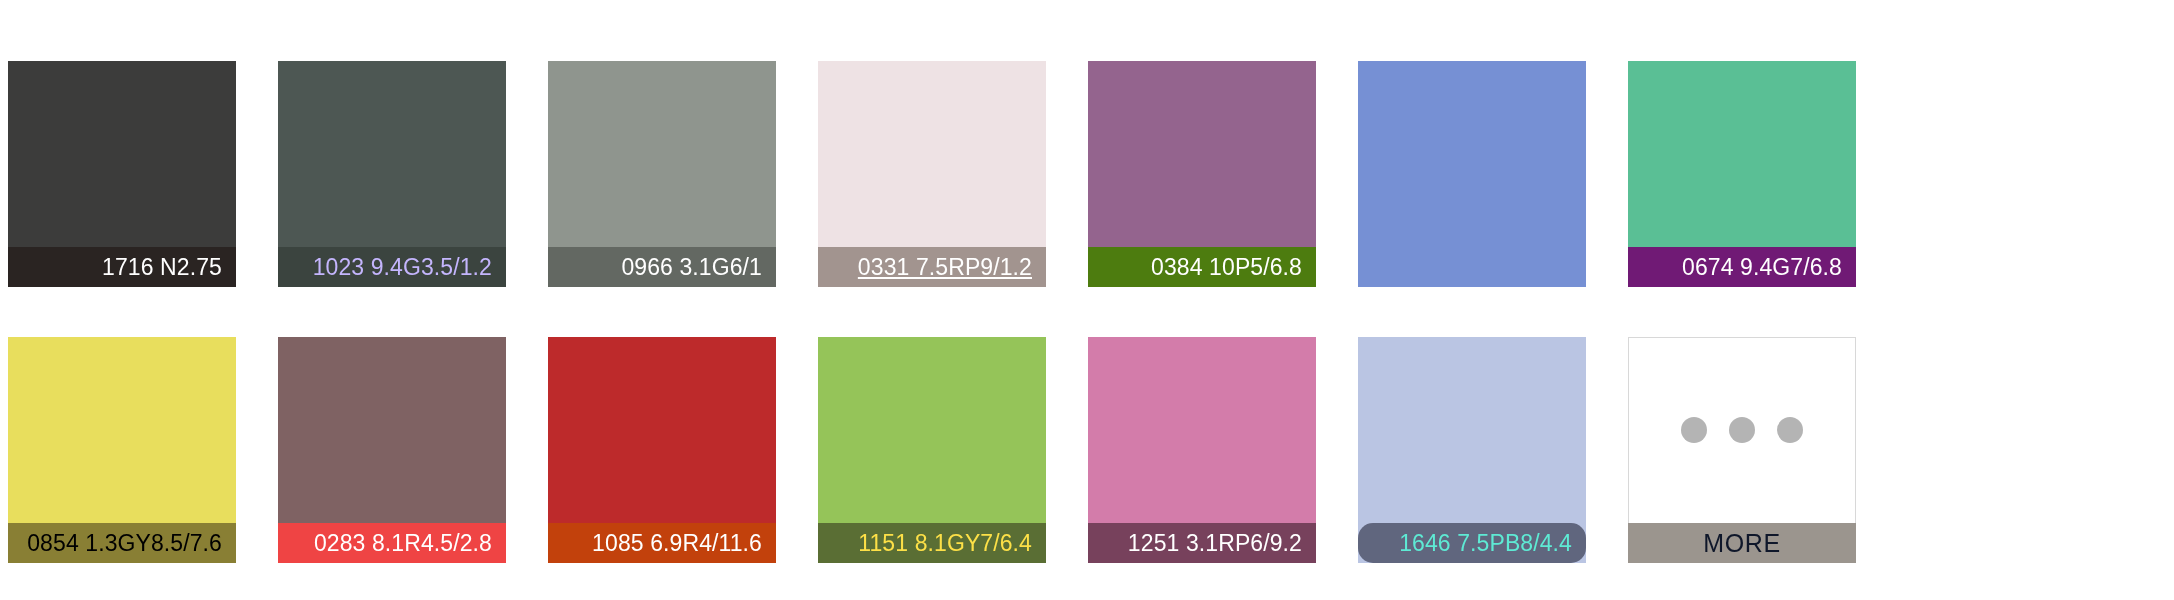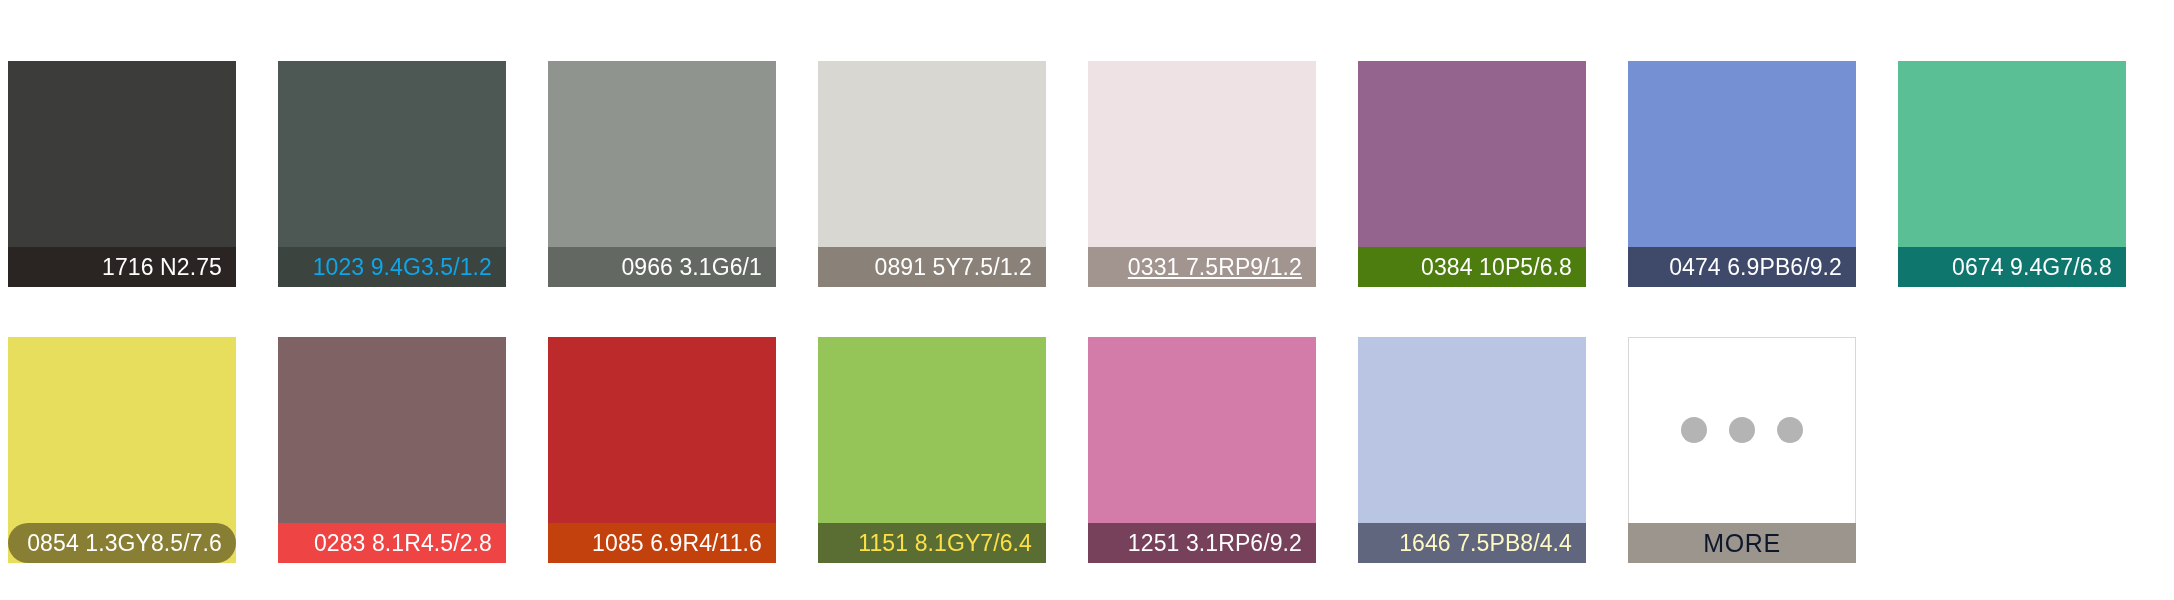--- a/index.html
+++ b/index.html
@@ -103,71 +103,66 @@
 <body>
 
 <div id="palette-grid">
     <div class="swatch-row">
       <div class="swatch-tile">
         <div class="swatch-color" style="background: rgb(60, 60, 59);"></div>
         <div class="swatch-label" style="background: rgb(42, 36, 34); color: rgb(255, 255, 255);">1716 N2.75</div>
       </div>
       <div class="swatch-tile">
         <div class="swatch-color" style="background: rgb(77, 87, 83);"></div>
-        <div class="swatch-label" style="background: rgb(59, 68, 63); color: #0ea5e9;">1023 9.4G3.5/1.2</div>
+        <div class="swatch-label" style="background: rgb(59, 68, 63); color: #c4b5fd;">1023 9.4G3.5/1.2</div>
       </div>
       <div class="swatch-tile">
         <div class="swatch-color" style="background: rgb(143, 149, 142);"></div>
         <div class="swatch-label" style="background: rgb(99, 104, 98); color: rgb(255, 255, 255);">0966 3.1G6/1</div>
-      </div>
-      <div class="swatch-tile">
-        <div class="swatch-color" style="background: rgb(216, 215, 210);"></div>
-        <div class="swatch-label" style="background: rgb(138, 129, 121); color: rgb(255, 255, 255);">0891 5Y7.5/1.2</div>
       </div>
       <div class="swatch-tile">
         <div class="swatch-color" style="background: rgb(238, 226, 228);"></div>
         <div class="swatch-label" style="background: rgb(162, 148, 143); color: rgb(255, 255, 255); text-decoration: underline;">0331 7.5RP9/1.2</div>
       </div>
       <div class="swatch-tile">
         <div class="swatch-color" style="background: rgb(148, 100, 142);"></div>
         <div class="swatch-label" style="background: #4d7c0f; color: rgb(255, 255, 255);">0384 10P5/6.8</div>
       </div>
       <div class="swatch-tile">
         <div class="swatch-color" style="background: rgb(118, 144, 212);"></div>
-        <div class="swatch-label" style="background: rgb(63, 74, 107); color: rgb(255, 255, 255);">0474 6.9PB6/9.2</div>
       </div>
       <div class="swatch-tile">
         <div class="swatch-color" style="background: rgb(90, 191, 149);"></div>
-        <div class="swatch-label" style="background: #0f766e; color: rgb(255, 255, 255);">0674 9.4G7/6.8</div>
+        <div class="swatch-label" style="background: #701a75; color: rgb(255, 255, 255);">0674 9.4G7/6.8</div>
       </div>
     </div>
     <div class="swatch-row">
       <div class="swatch-tile">
         <div class="swatch-color" style="background: rgb(232, 222, 93);"></div>
-        <div class="swatch-label" style="background: rgb(137, 127, 52); color: #ffffff; border-radius: 20px;">0854 1.3GY8.5/7.6</div>
+        <div class="swatch-label" style="background: rgb(137, 127, 52); color: #000000;">0854 1.3GY8.5/7.6</div>
       </div>
       <div class="swatch-tile">
         <div class="swatch-color" style="background: rgb(127, 98, 99);"></div>
         <div class="swatch-label" style="background: #ef4444; color: rgb(255, 255, 255);">0283 8.1R4.5/2.8</div>
       </div>
       <div class="swatch-tile">
         <div class="swatch-color" style="background: rgb(189, 42, 43);"></div>
         <div class="swatch-label" style="background: #c2410c; color: rgb(255, 255, 255);">1085 6.9R4/11.6</div>
       </div>
       <div class="swatch-tile">
         <div class="swatch-color" style="background: rgb(149, 196, 89);"></div>
         <div class="swatch-label" style="background: rgb(90, 110, 52); color: #fde047; text-align: right;">1151 8.1GY7/6.4</div>
       </div>
       <div class="swatch-tile">
         <div class="swatch-color" style="background: rgb(211, 124, 170);"></div>
         <div class="swatch-label" style="background: rgb(119, 65, 92); color: rgb(255, 255, 255);">1251 3.1RP6/9.2</div>
       </div>
       <div class="swatch-tile">
         <div class="swatch-color" style="background: rgb(186, 197, 227);"></div>
-        <div class="swatch-label" style="background: rgb(96, 102, 126); color: #fef9c3;">1646 7.5PB8/4.4</div>
+        <div class="swatch-label" style="background: rgb(96, 102, 126); color: #5eead4; border-radius: 15px;">1646 7.5PB8/4.4</div>
       </div>
       <div class="swatch-tile more-tile">
         <div class="swatch-color" style="background: rgb(255, 255, 255); border-color: rgb(216, 216, 216);"></div>
         <div class="more-dots">
           <span class="more-dot" style="background: rgb(180, 180, 180);"></span>
           <span class="more-dot" style="background: rgb(180, 180, 180);"></span>
           <span class="more-dot" style="background: rgb(180, 180, 180);"></span>
         </div>
         <div class="swatch-label" style="background: rgb(155, 149, 142); color: #0f172a;">MORE</div>
       </div>

